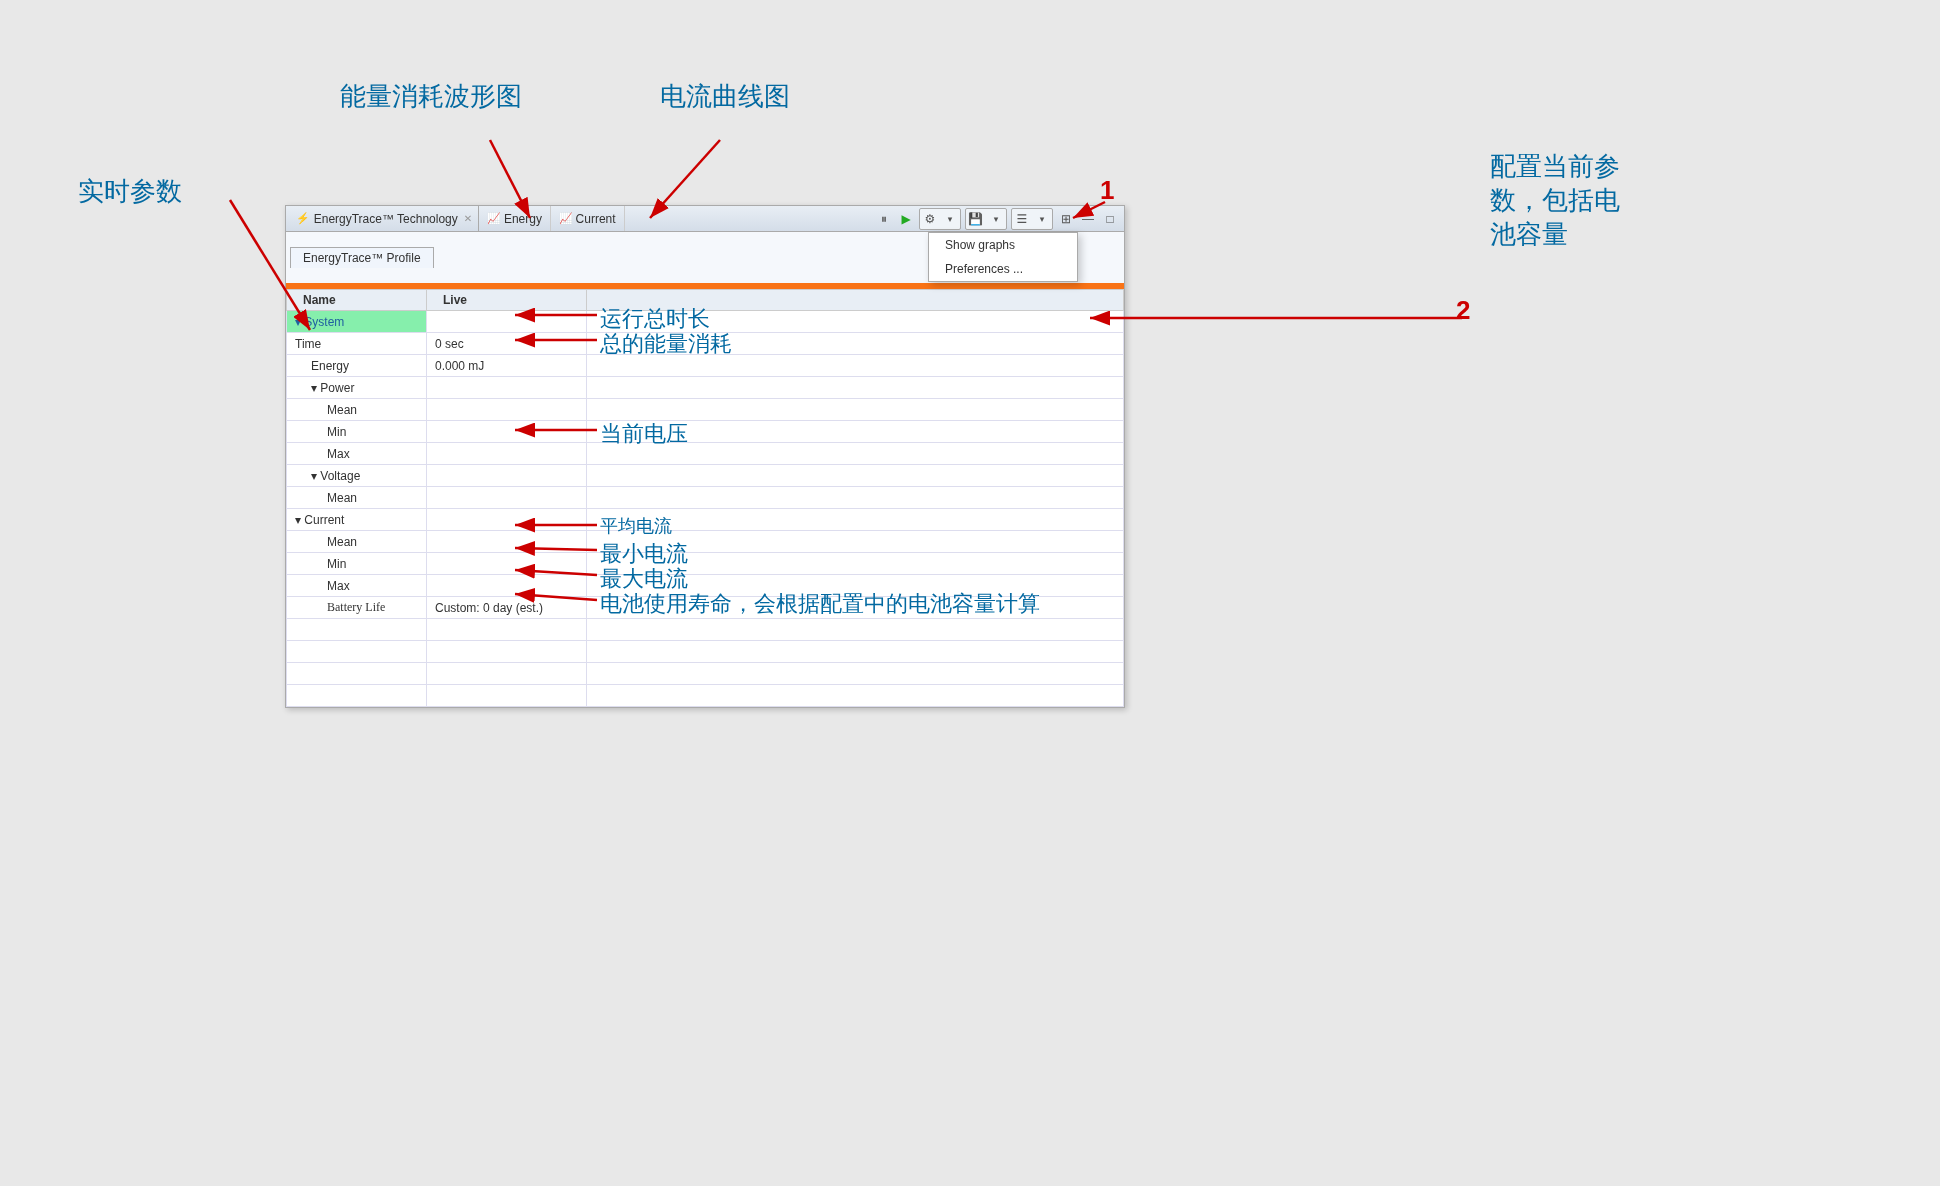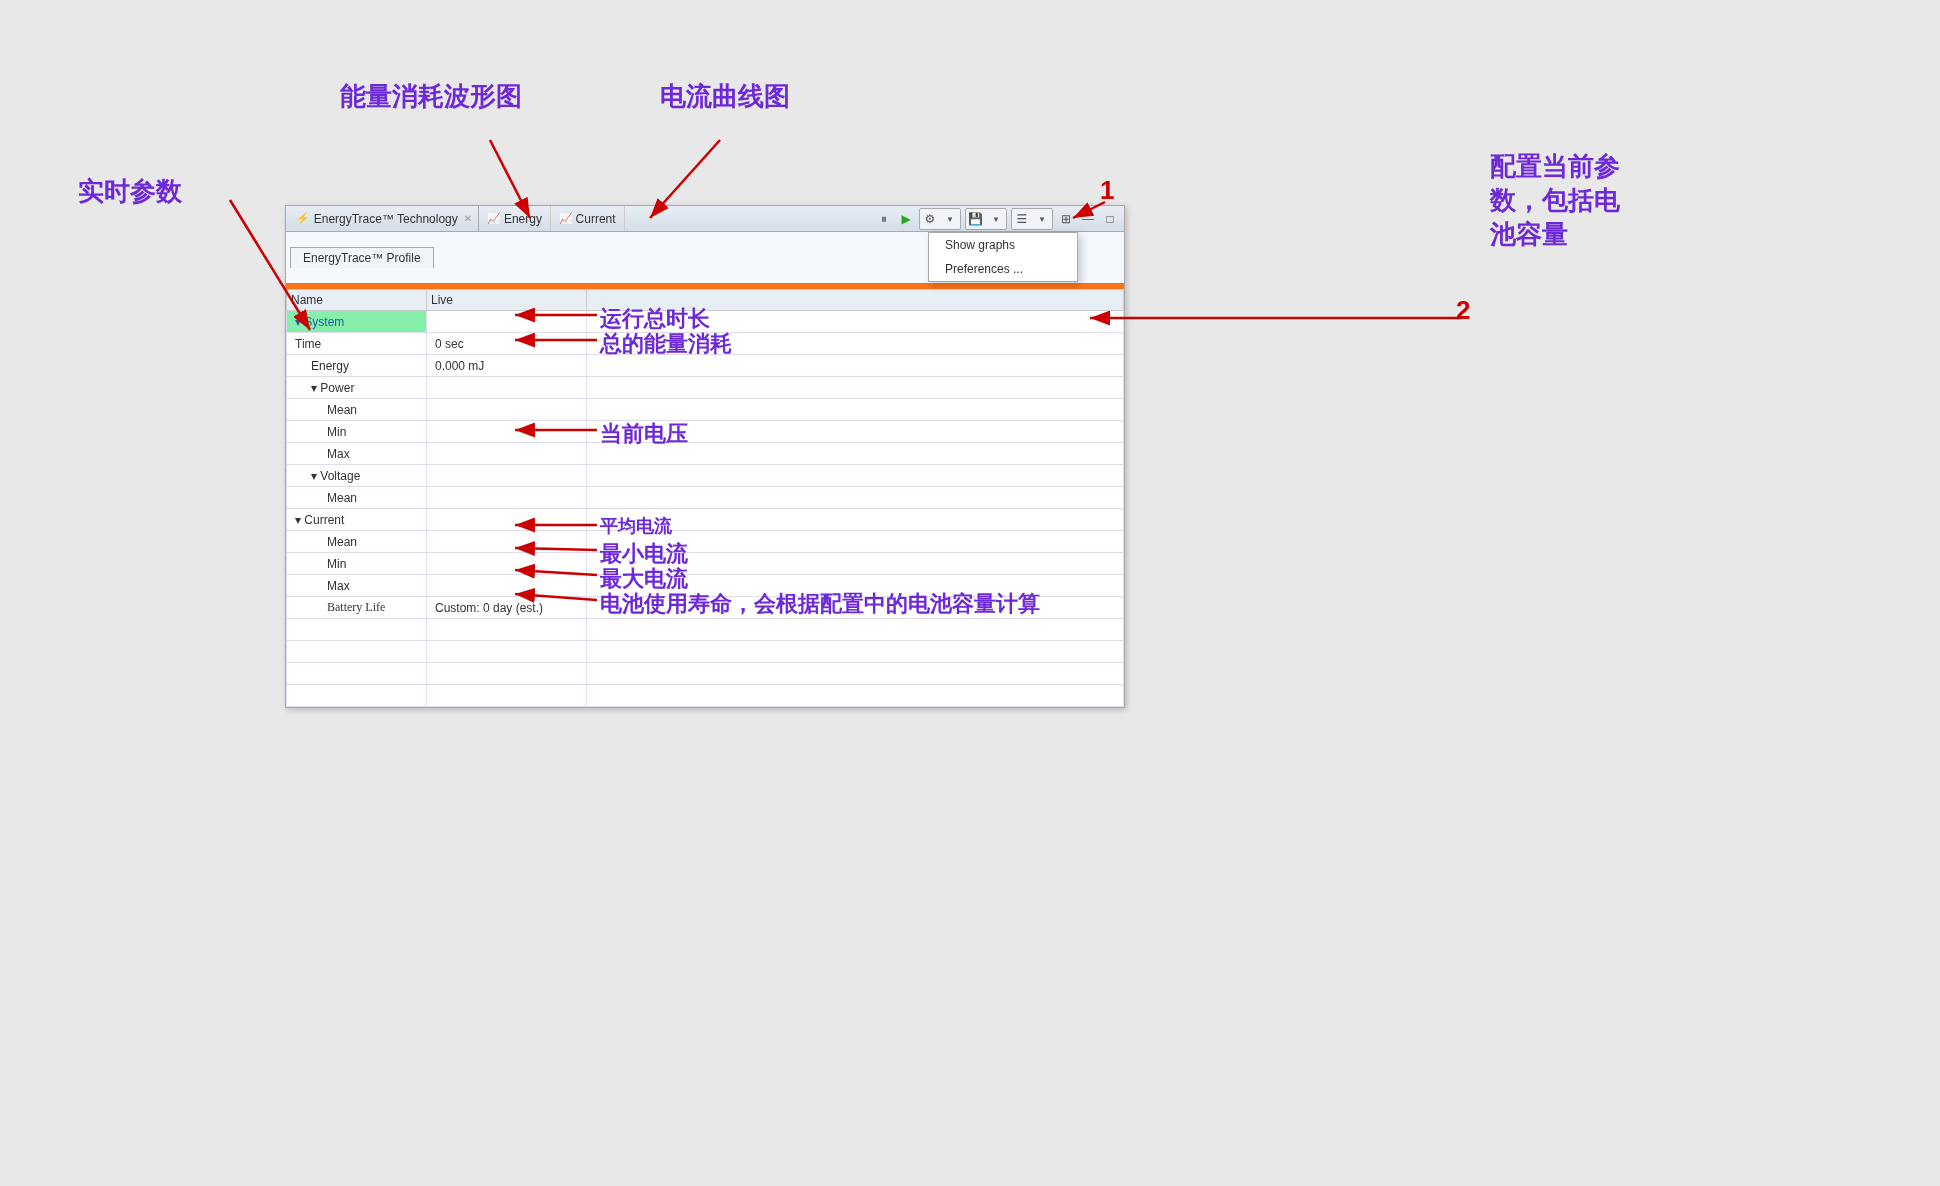--- a/index.html
+++ b/index.html
@@ -113,23 +113,23 @@
 
     
     .data-table {
       width: 100%;
       border-collapse: collapse;
       font-size: 12px;
     }
     .data-table th {
       background: #e8eef5;
       border: 1px solid #ccc;
-      padding: 3px 4px;
+      padding: 3px 16px;
       text-align: left;
-      font-weight: normal;
+      font-weight: bold;
       color: #333;
     }
     .data-table td {
       border: 1px solid #dde;
       padding: 3px 8px;
       color: #333;
       height: 22px;
     }
     .data-table .col-name { width: 140px; }
     .data-table .col-live { width: 160px; }
@@ -149,23 +149,23 @@
     .dropdown-menu-item {
       padding: 5px 16px;
       font-size: 12px;
       color: #333;
       cursor: pointer;
     }
 
     
     .annotation {
       position: absolute;
-      color: #6d28d9;
+      color: #0369a1;
       font-size: 26px;
-      font-weight: bold;
+      font-weight: normal;
       font-family: 'Microsoft YaHei', Arial, sans-serif;
       line-height: 1.3;
     }
 
     
     .num-badge {
       position: absolute;
       color: #cc0000;
       font-size: 26px;
       font-weight: bold;

